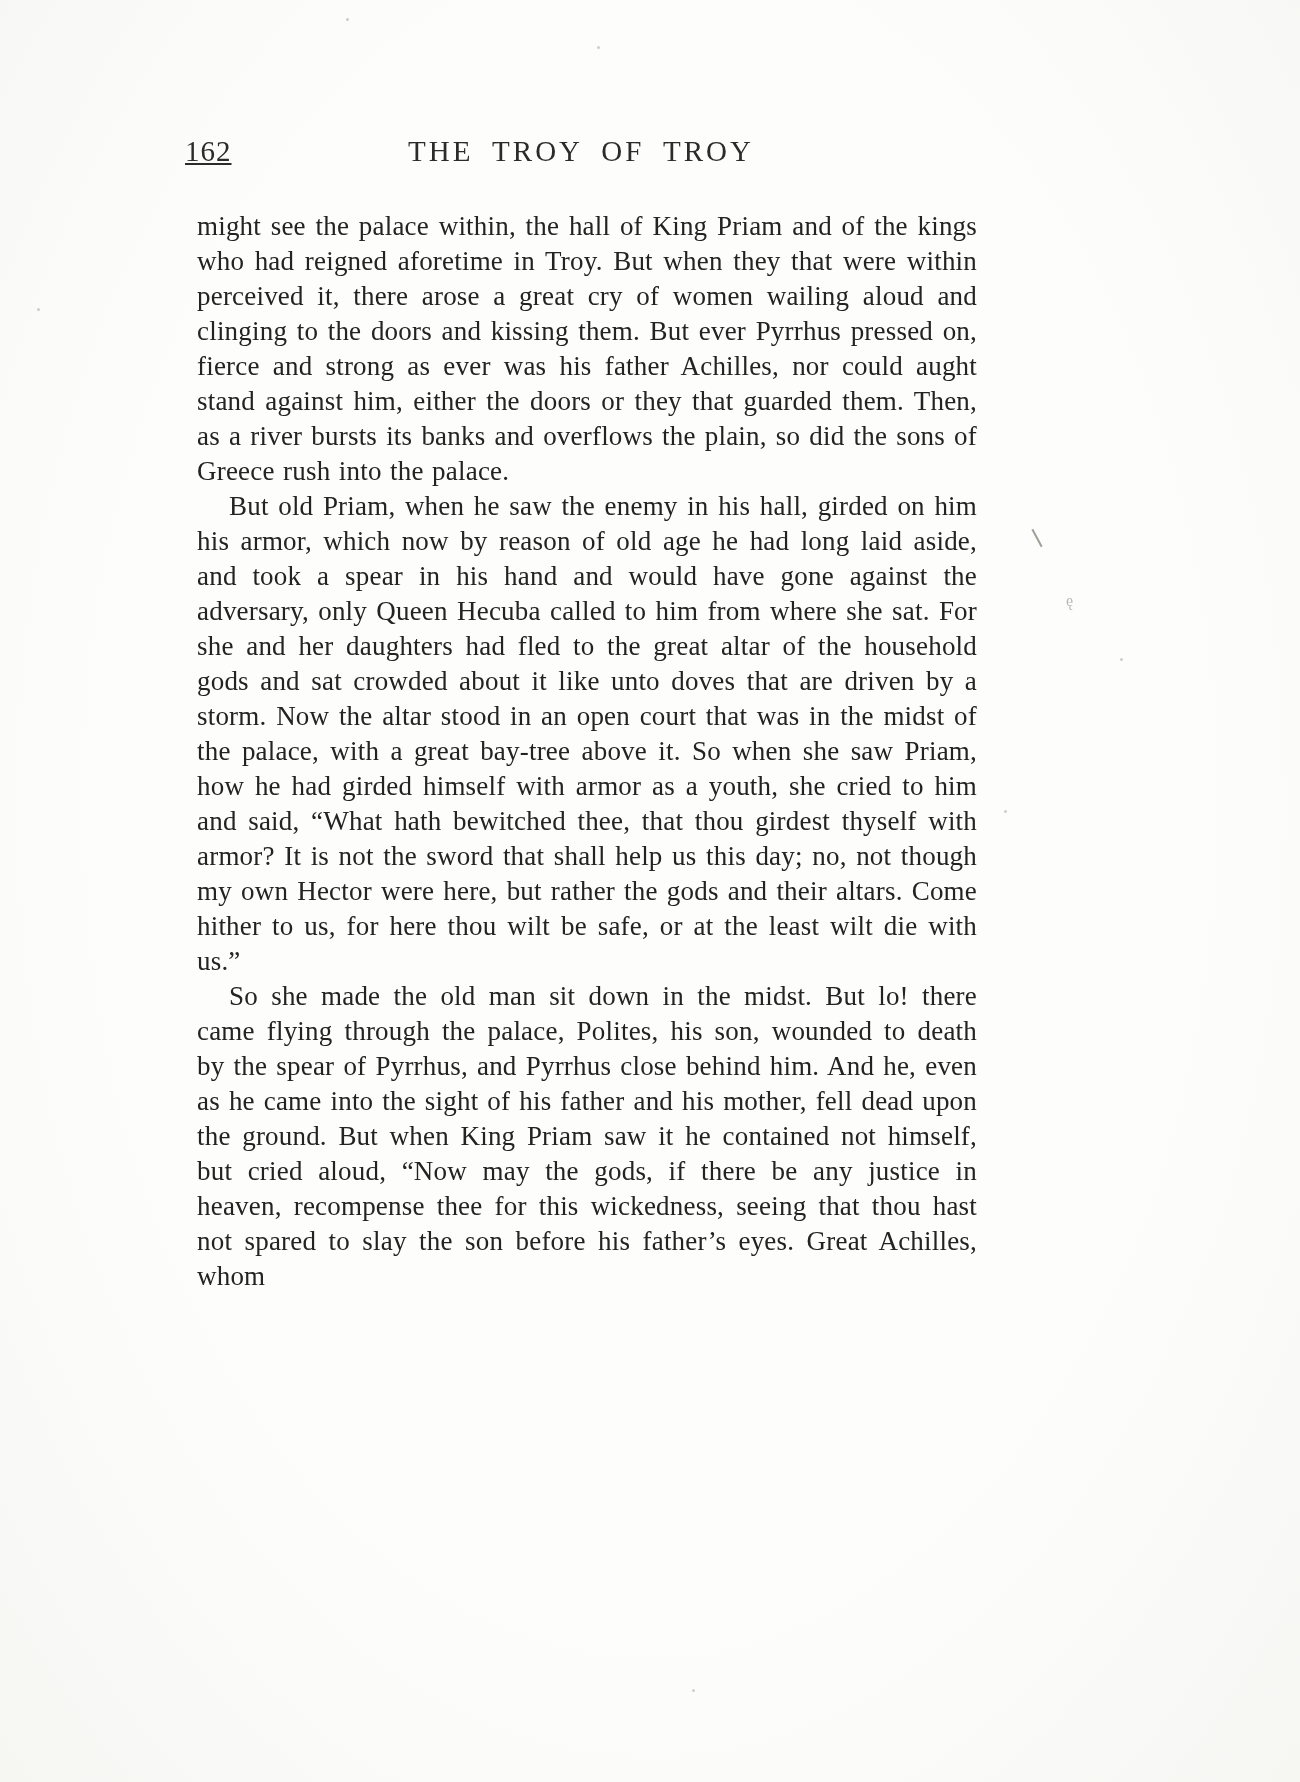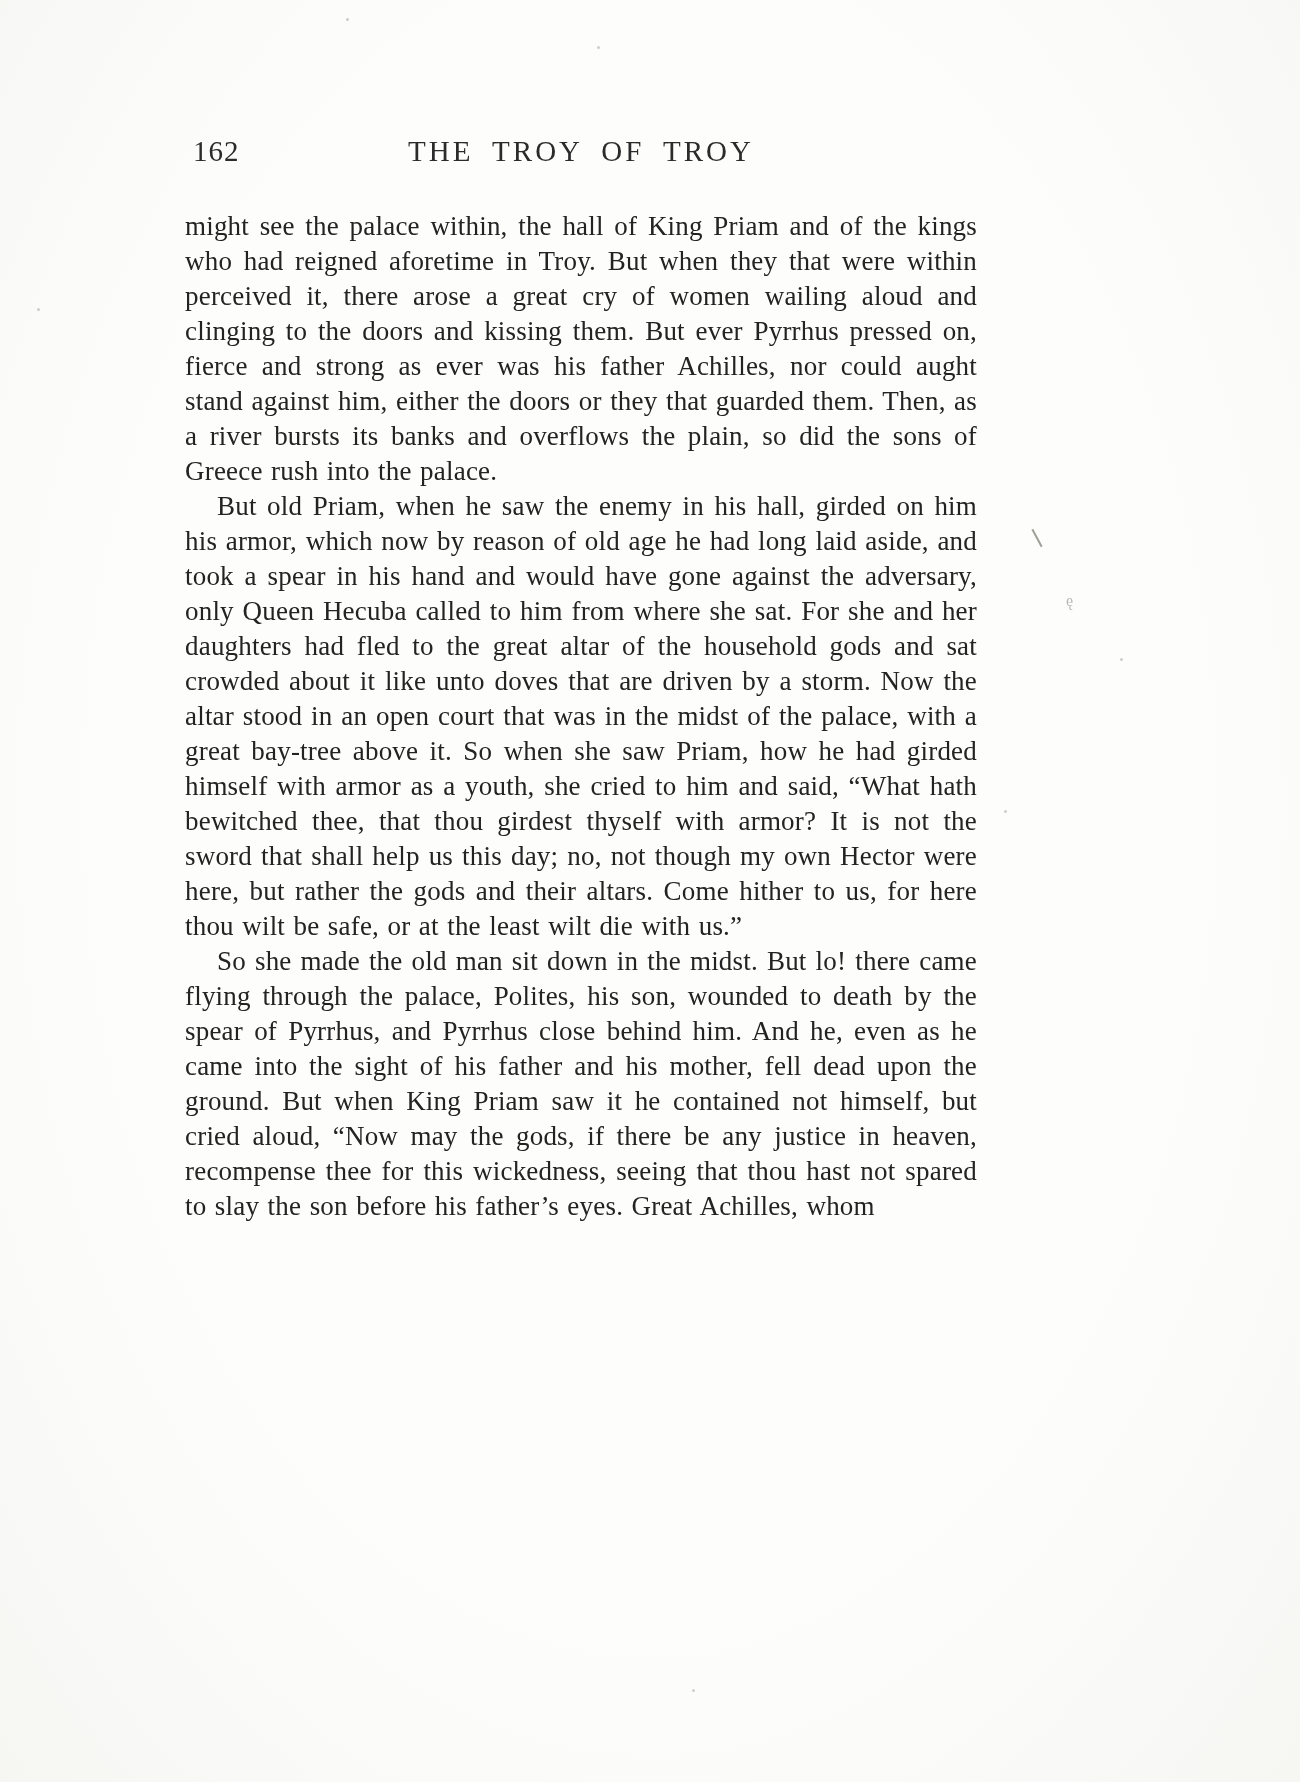--- a/index.html
+++ b/index.html
@@ -23,32 +23,34 @@
     width: 792px;
   }
   .running-head {
     position: relative;
     height: 46px;
     font-size: 29px;
     color: #2b2b2b;
   }
   .folio {
     position: absolute;
-    left: 8px;
+    left: 0;
     top: 0;
     letter-spacing: 1px;
+    text-decoration: underline;
   }
   .head-title {
     display: block;
     text-align: center;
     letter-spacing: 3px;
     word-spacing: 9px;
   }
   .body-text {
     margin-top: 28px;
+    margin-left: 12px;
   }
   .para {
     margin: 0;
     font-size: 27px;
     line-height: 35px;
     text-align: justify;
     letter-spacing: 0.2px;
     word-spacing: 1.5px;
     color: #232323;
   }

